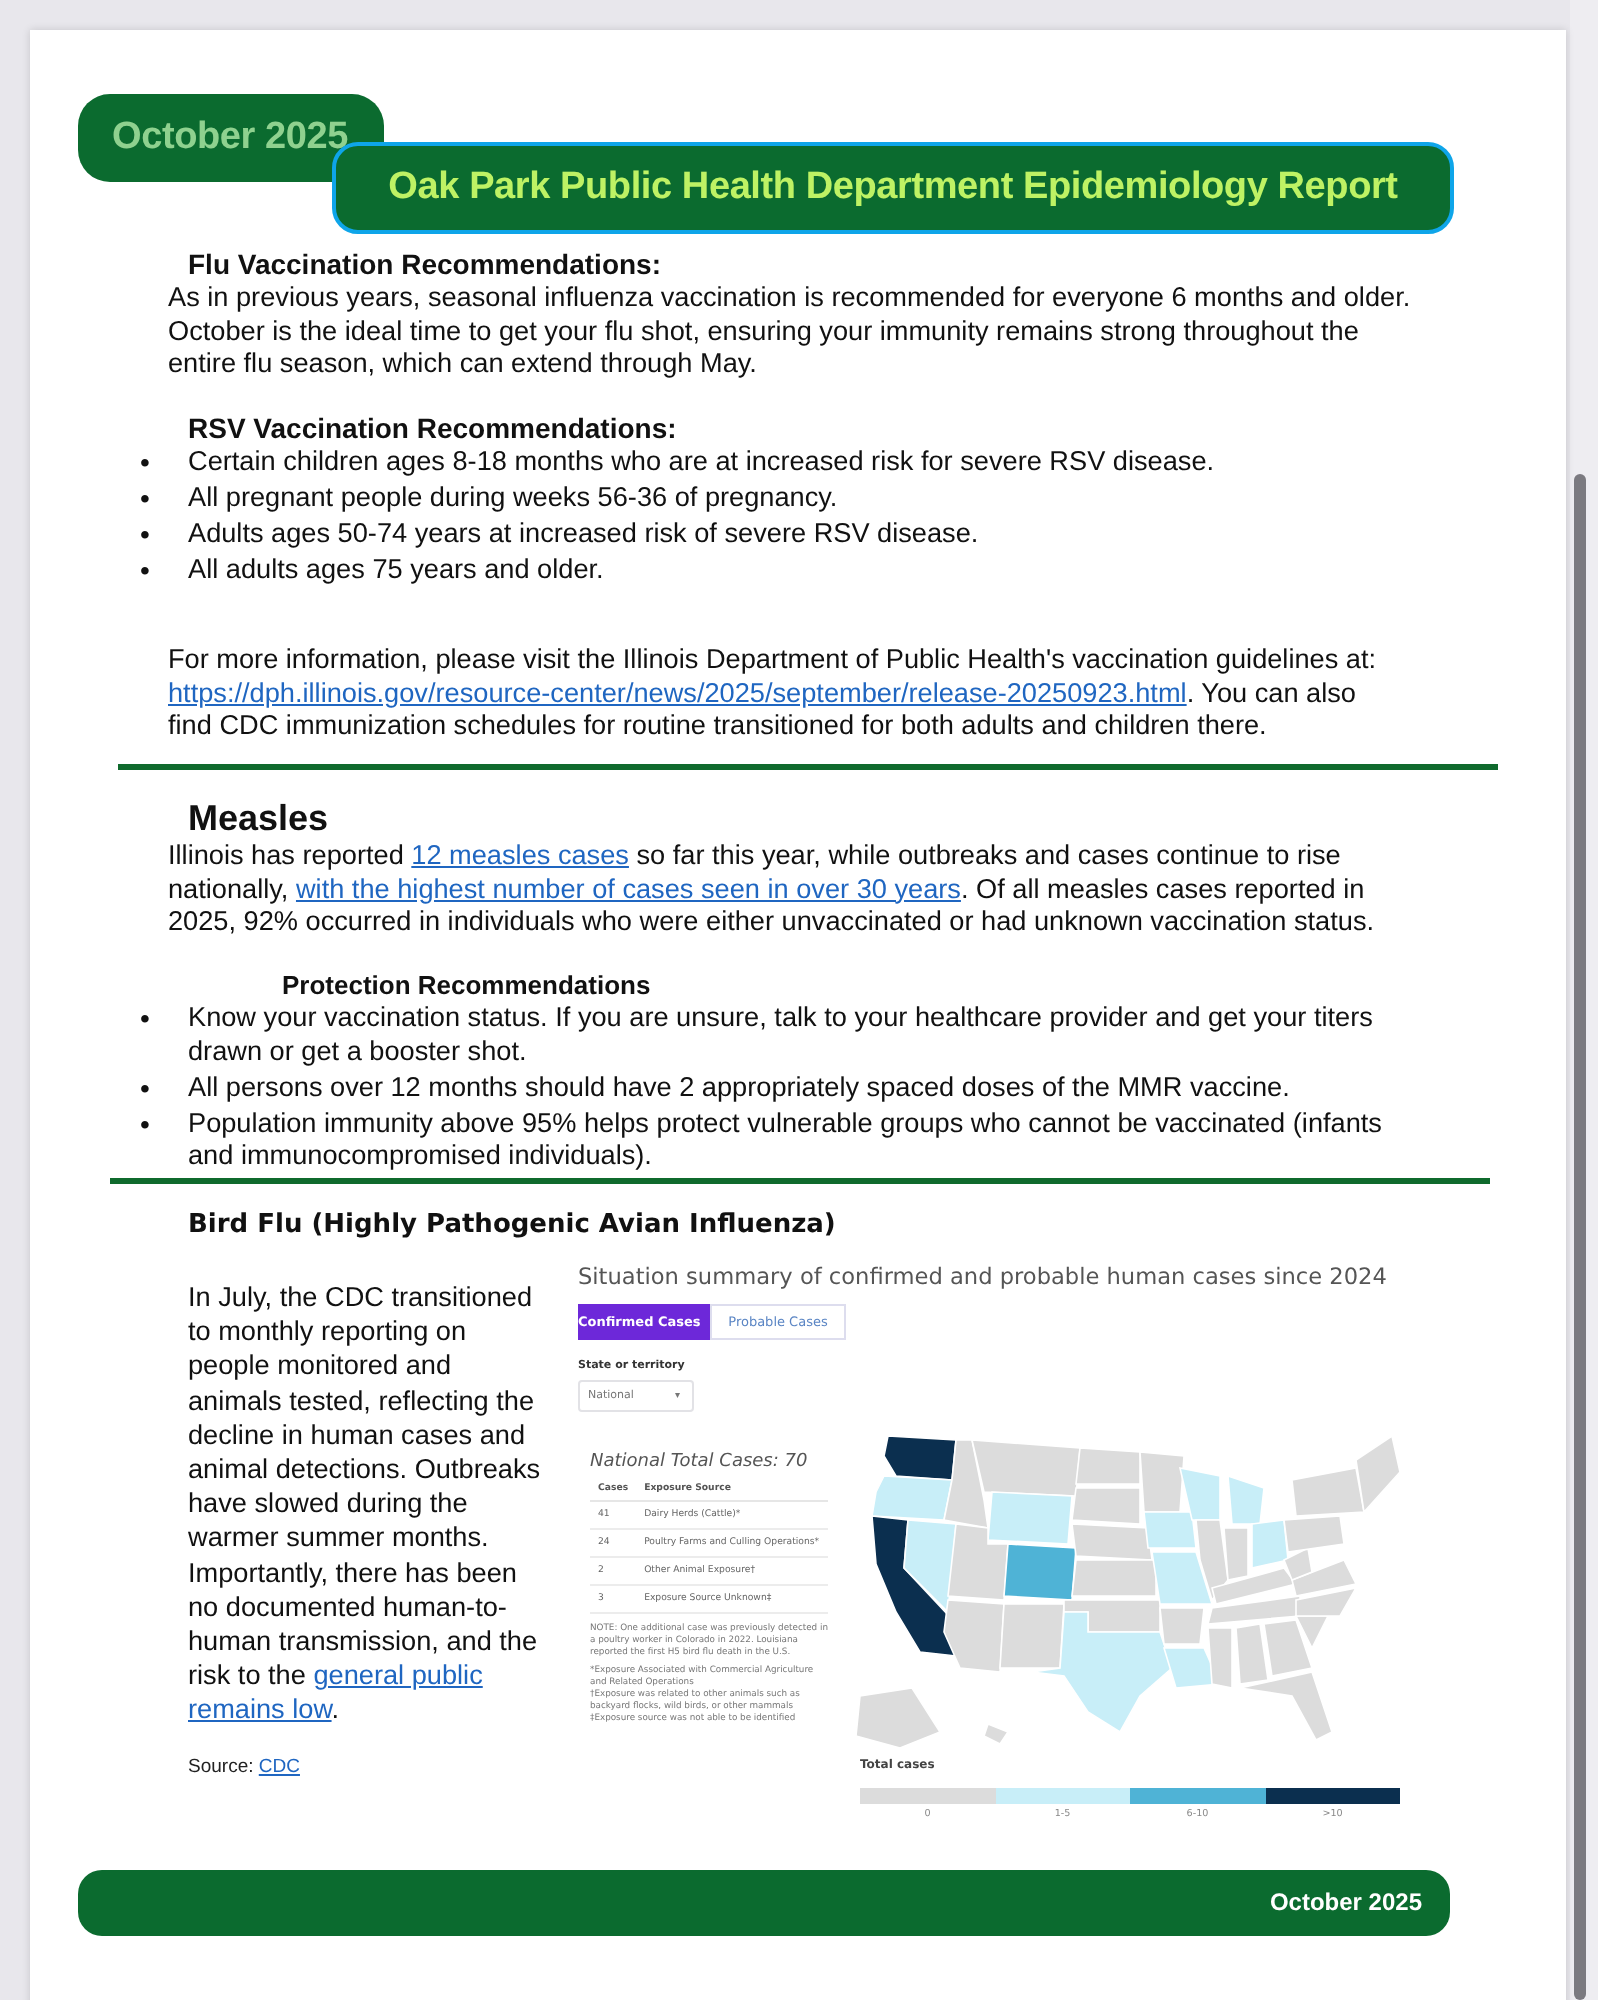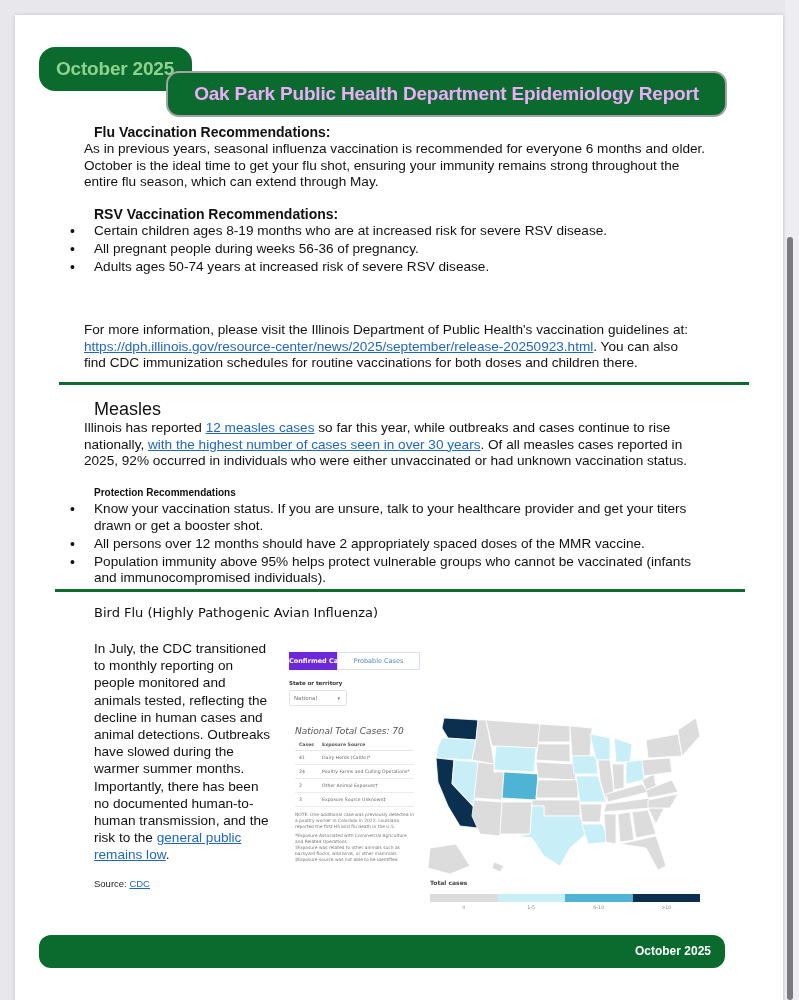--- a/index.html
+++ b/index.html
@@ -20,44 +20,44 @@
   .date-badge {
     position:absolute; left:39px; top:47px; width:153px; height:44px;
     background:#0b6b2f; border-radius:16px;
     color:#8fd18f; font-size:19px; font-weight:bold;
     line-height:44px; padding-left:17px; box-sizing:border-box;
     letter-spacing:-0.2px;
   }
   .title-banner {
     position:absolute; left:168px; top:73px; width:557px; height:42px;
     background:#0b6b2f; border-radius:13px;
-    border:2px solid #a3a3a3; box-sizing:content-box;
-    color:#f0abfc; font-size:19px; font-weight:bold;
+    border:2px solid #0ea5e9; box-sizing:content-box;
+    color:#bef264; font-size:19px; font-weight:bold;
     text-align:center; line-height:42px; letter-spacing:-0.2px;
     margin-left:-2px; margin-top:-2px;
   }
 
   .content { position:absolute; left:0; top:0; width:799px; color:#111; font-size:13.6px; line-height:16.5px; }
   .sub-h { position:absolute; left:94px; font-weight:bold; font-size:14px; }
   .para { position:absolute; left:84px; width:630px; }
   .bullets { position:absolute; left:70px; width:660px; margin:0; padding:0; list-style:none; }
   .bullets li { position:relative; padding-left:24px; margin-bottom:1.5px; }
   .bullets li::before { content:"•"; position:absolute; left:0; top:0; font-size:14px; }
   a.lnk { color:#1f66c1; text-decoration:underline; }
   .rule { position:absolute; height:3px; background:#0f6a2d; }
 
-  .sec-h { position:absolute; left:94px; font-size:18px; }
+  .sec-h { position:absolute; left:94px; font-size:18px;font-weight:bold; }
   .birdflu-text { position:absolute; left:94px; top:640px; width:178px; font-size:13.6px; line-height:17.2px; color:#111; }
   .source { position:absolute; left:94px; top:876px; font-size:9.5px; color:#222;text-align:right; }
 
   
   .cdc { position:absolute; left:289px; top:632px; width:420px; height:285px; font-family:"DejaVu Sans", sans-serif; color:#444; }
   .cdc-title { position:absolute; left:0; top:0; font-size:11.3px; color:#555; white-space:nowrap; }
   .tab-confirmed { position:absolute; left:0; top:20px; width:84px; height:18px; background:#6d28d9; color:#fff; font-size:6.5px; line-height:18px; text-align:left; font-weight:bold; }
-  .tab-probable { position:absolute; left:48px; top:20px; width:83px; height:18px; border:1px solid #dde; box-sizing:border-box; color:#5a85c4; font-size:6.5px; line-height:16px; text-align:center; background:#fff; }
+  .tab-probable { position:absolute; left:66px; top:20px; width:68px; height:18px; border:1px solid #dde; box-sizing:border-box; color:#5a85c4; font-size:6.5px; line-height:16px; text-align:center; background:#fff; }
   .state-label { position:absolute; left:0; top:48px; font-size:5.5px; color:#333; font-weight:bold; }
   .state-select { position:absolute; left:0; top:58px; width:58px; height:16px; border:1px solid #e2e2e6; border-radius:2px; box-sizing:border-box; font-size:5.5px; color:#777; line-height:14px; padding-left:4px; }
   .state-select .chev { position:absolute; right:6px; top:0; font-size:5px; color:#777; }
   .nat-total { position:absolute; left:6px; top:94px; font-size:9px; color:#555; white-space:nowrap;font-style:italic; }
   .exp-table { position:absolute; left:6px; top:107px; width:118px; border-collapse:collapse; font-size:4.6px; color:#666; }
   .exp-table th { text-align:left; font-weight:bold; color:#555; padding:3px 4px 3px 4px; border-bottom:1px solid #e6e6e6; }
   .exp-table td { padding:4px 4px; border-bottom:1px solid #ececec; white-space:nowrap; }
   .notes { position:absolute; left:6px; top:180px; width:120px; font-size:4.4px; line-height:6px; color:#777; }
   .notes p { margin:0 0 3px 0; }
 
@@ -86,46 +86,48 @@
 <div class="date-badge">October 2025</div>
 <div class="title-banner">Oak Park Public Health Department Epidemiology Report</div>
 
 <div class="content">
 
   <div class="sub-h" style="top:124px;">Flu Vaccination Recommendations:</div>
   <div class="para" style="top:141px;width:625px;">As in previous years, seasonal influenza vaccination is recommended for everyone 6 months and older. October is the ideal time to get your flu shot, ensuring your immunity remains strong throughout the entire flu season, which can extend through May.</div>
 
   <div class="sub-h" style="top:206px;">RSV Vaccination Recommendations:</div>
   <ul class="bullets" style="top:223px;">
-    <li>Certain children ages 8-19 months who are at increased risk for severe RSV disease.</li>
+    <li>Certain children ages 8-18 months who are at increased risk for severe RSV disease.</li>
     <li>All pregnant people during weeks 56-36 of pregnancy.</li>
     <li>Adults ages 50-74 years at increased risk of severe RSV disease.</li>
+    <li>All adults ages 75 years and older.</li>
   </ul>
-  <div class="para" style="top:322px;width:615px;"><span>For more information, please visit the Illinois Department of Public Health's vaccination guidelines at: </span><a class="lnk">https://dph.illinois.gov/resource-center/news/2025/september/release-20250923.html</a><span>. You can also find CDC immunization schedules for routine vaccinations for both doses and children there.</span></div>
+  <div class="para" style="top:322px;width:615px;"><span>For more information, please visit the Illinois Department of Public Health's vaccination guidelines at: </span><a class="lnk">https://dph.illinois.gov/resource-center/news/2025/september/release-20250923.html</a><span>. You can also find CDC immunization schedules for routine transitioned for both adults and children there.</span></div>
 
   <div class="rule" style="left:59px;top:382px;width:690px;"></div>
 
   <div class="sec-h" style="top:401px;">Measles</div>
   <div class="para" style="top:420px;width:625px;"><span>Illinois has reported </span><a class="lnk">12 measles cases</a><span> so far this year, while outbreaks and cases continue to rise nationally, </span><a class="lnk">with the highest number of cases seen in over 30 years</a><span>. Of all measles cases reported in 2025, 92% occurred in individuals who were either unvaccinated or had unknown vaccination status.</span></div>
 
-  <div class="sub-h" style="top:485px;font-size:10px;">Protection Recommendations</div>
+  <div class="sub-h" style="top:485px;font-size:13px;margin-left:47px;">Protection Recommendations</div>
   <ul class="bullets" style="top:501px;width:645px;">
     <li>Know your vaccination status. If you are unsure, talk to your healthcare provider and get your titers drawn or get a booster shot.</li>
     <li>All persons over 12 months should have 2 appropriately spaced doses of the MMR vaccine.</li>
     <li>Population immunity above 95% helps protect vulnerable groups who cannot be vaccinated (infants and immunocompromised individuals).</li>
   </ul>
 
   <div class="rule" style="left:55px;top:589px;width:690px;"></div>
 
   <div class="sec-h" style="top:605px;font-family:'DejaVu Sans',sans-serif;font-size:13px;text-align:center;">Bird Flu (Highly Pathogenic Avian Influenza)</div>
   <div class="birdflu-text"><span>In July, the CDC transitioned to monthly reporting on people monitored and animals tested, reflecting the decline in human cases and animal detections. Outbreaks have slowed during the warmer summer months. Importantly, there has been no documented human-to-human transmission, and the risk to the </span><a class="lnk">general public remains low</a><span>.</span></div>
   <div class="source"><span>Source: </span><a class="lnk">CDC</a></div>
 </div>
 
 <div class="cdc">
+  <div class="cdc-title">Situation summary of confirmed and probable human cases since 2024</div>
   <div class="tab-confirmed">Confirmed Cases</div>
   <div class="tab-probable">Probable Cases</div>
   <div class="state-label">State or territory</div>
   <div class="state-select"><span>National</span><span class="chev">▾</span></div>
 
   <div class="nat-total">National Total Cases: 70</div>
   <table class="exp-table">
     <thead>
       <tr>
         <th>Cases</th>

